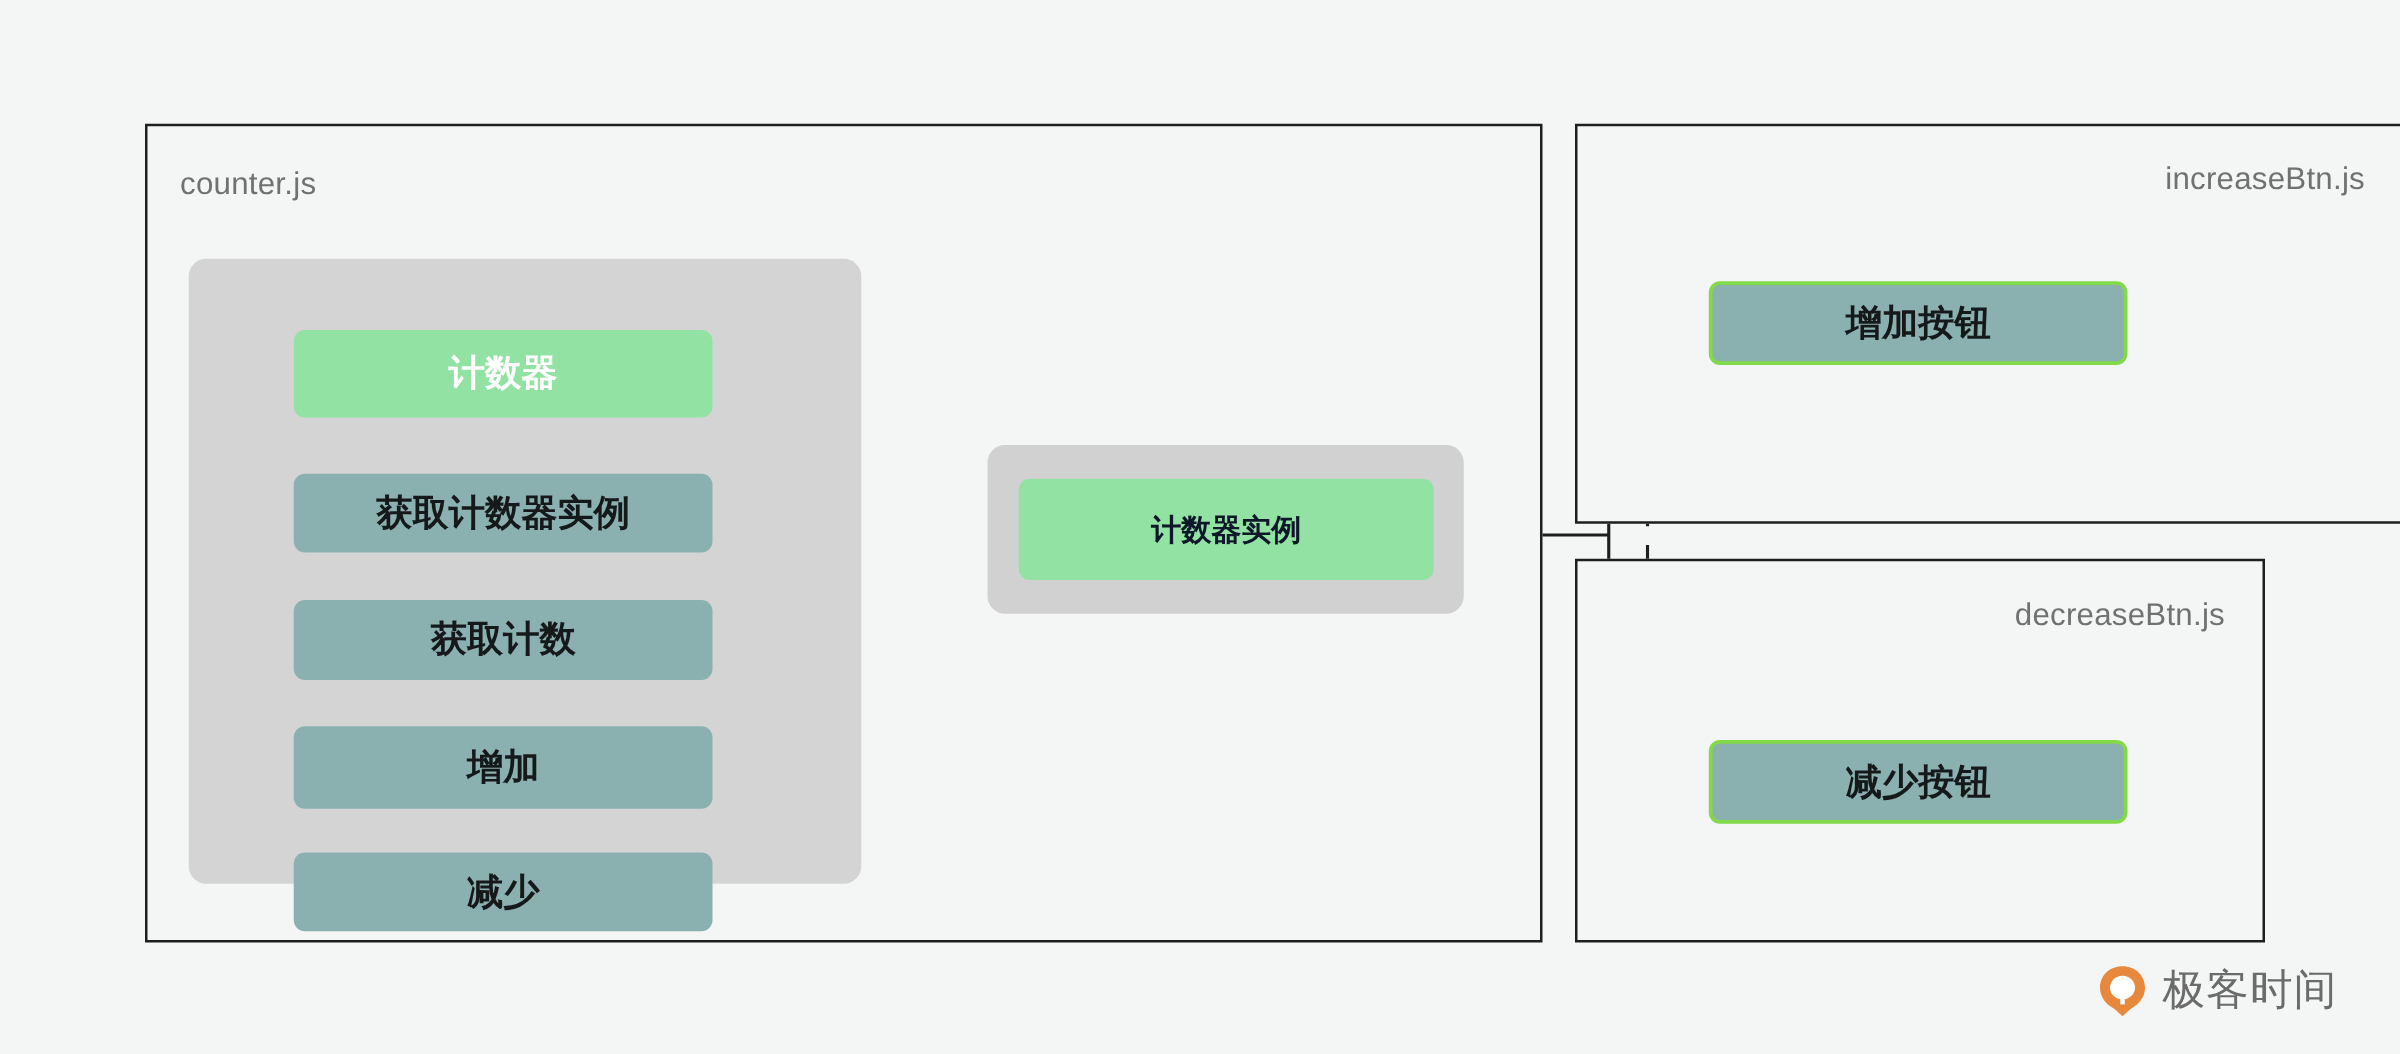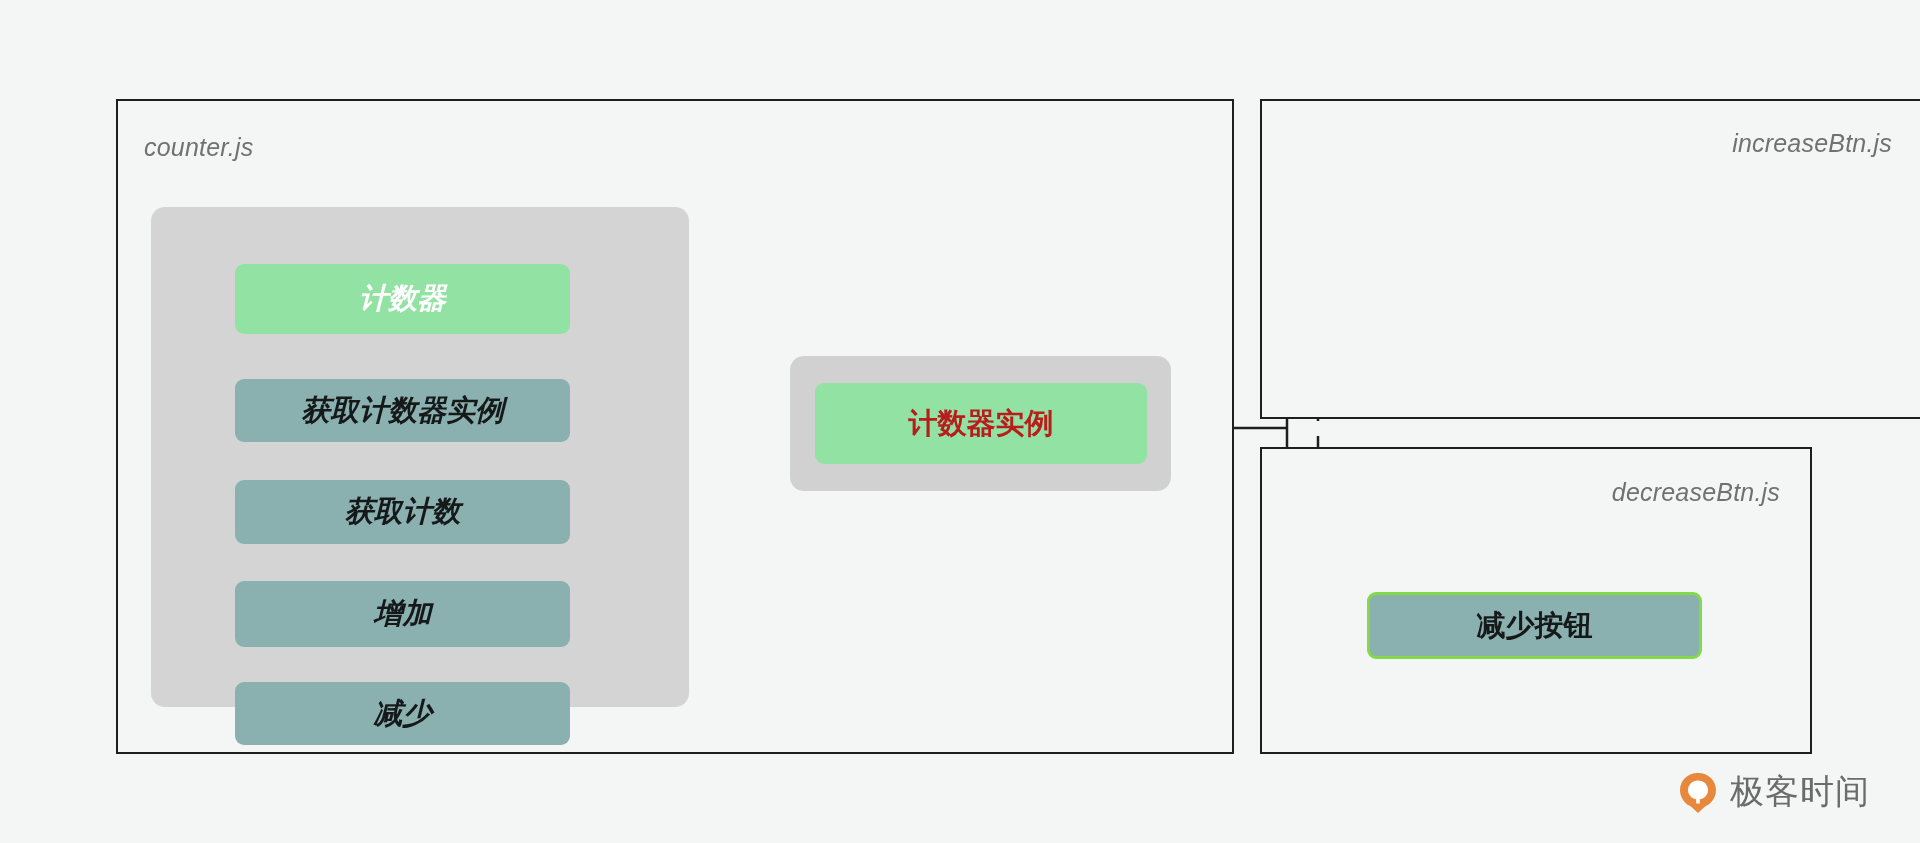--- a/index.html
+++ b/index.html
@@ -15,21 +15,20 @@
     width: 1920px;
     height: 843px;
     background: #f4f6f5;
   }
 
   
   .panel {
     position: absolute;
     border: 2px solid #1e1e1e;
     background: #f4f6f5;
-    font-style: italic;
   }
   #panel-counter   { left: 116px;  top: 99px;  width: 1118px; height: 655px; }
   #panel-increase  { left: 1260px; top: 99px;  width: 664px;  height: 320px; }
   #panel-decrease  { left: 1260px; top: 447px; width: 552px;  height: 307px; }
 
   .panel-label {
     position: absolute;
     font-size: 25px;
     color: #6f7270;
     letter-spacing: .2px;
@@ -92,26 +91,26 @@
     background: #d1d1d1;
     border-radius: 14px;
   }
   #node-instance {
     position: absolute;
     left: 815px;
     top: 383px;
     width: 332px;
     height: 81px;
     background: #92e3a3;
-    color: #b91c1c;
+    color: #0f172a;
     border-radius: 9px;
     display: flex;
     align-items: center;
     justify-content: center;
-    font-size: 29px;
+    font-size: 24px;
     font-weight: bold;
     white-space: nowrap;
   }
 
   
   #node-increase-btn {
     position: absolute;
     left: 1367px; top: 225px;
     width: 335px; height: 67px;
   }
@@ -198,20 +197,23 @@
 
   <div id="group-instance"></div>
   <div id="node-instance">
     <span>计数器实例</span>
   </div>
 
   <div class="panel" id="panel-increase">
     <div class="panel-label" id="label-increase">increaseBtn.js</div>
   </div>
 
+  <div class="node node-teal-border" id="node-increase-btn">
+    <span>增加按钮</span>
+  </div>
 
   <div class="panel" id="panel-decrease">
     <div class="panel-label" id="label-decrease">decreaseBtn.js</div>
   </div>
 
   <div class="node node-teal-border" id="node-decrease-btn">
     <span>减少按钮</span>
   </div>
 
   <div id="brand">

